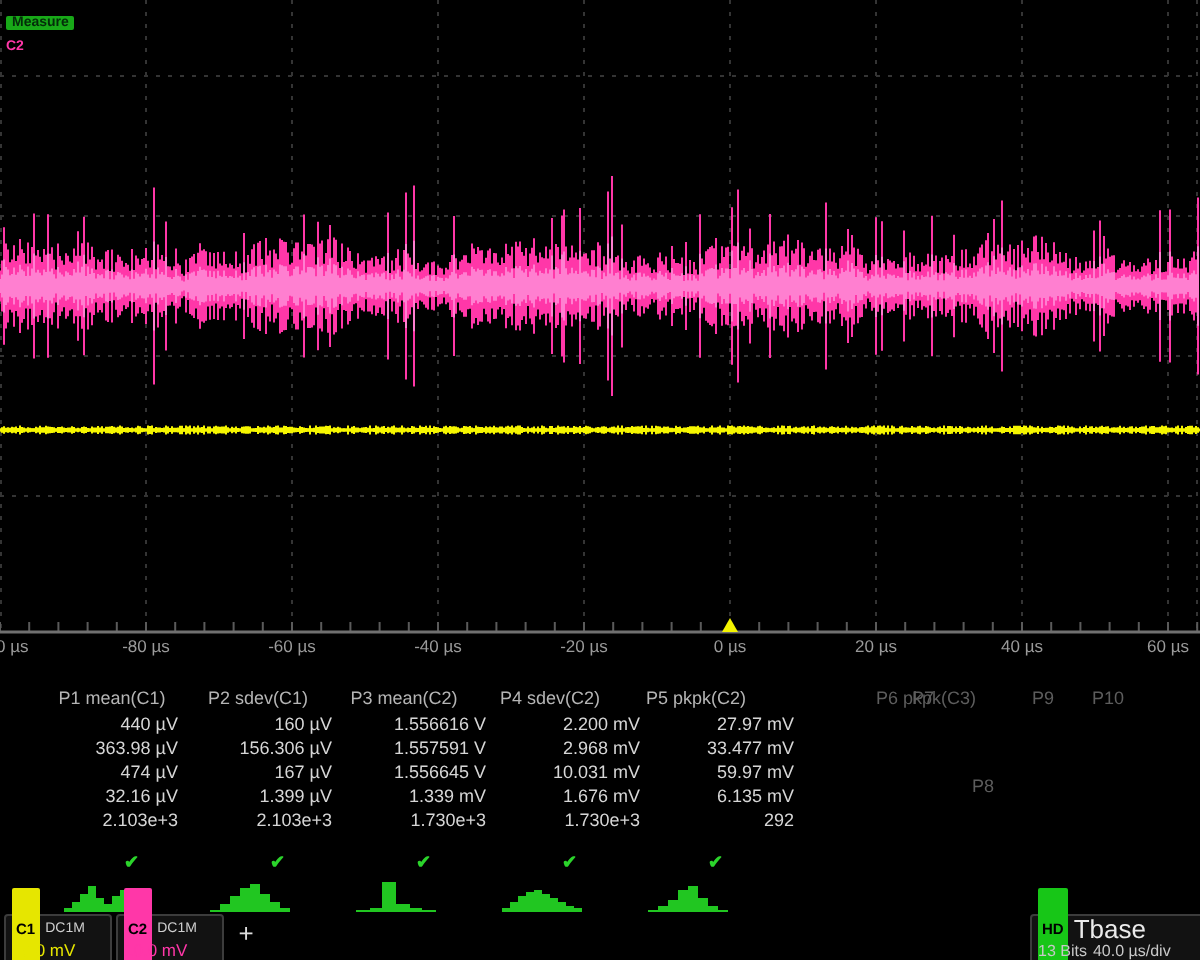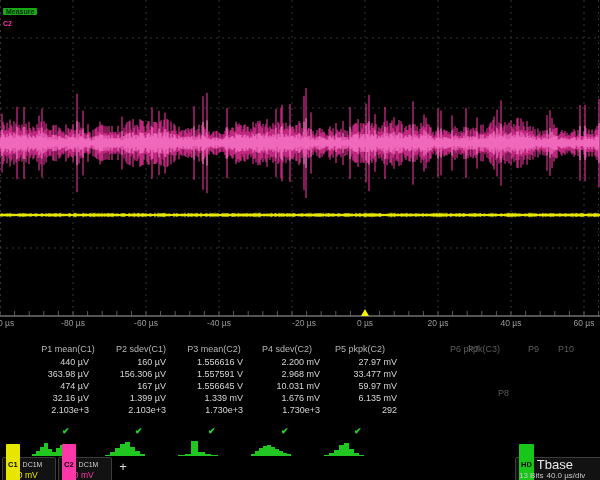--- a/index.html
+++ b/index.html
@@ -9,21 +9,21 @@
   }
   
   #top-overlay{position:absolute;left:3px;top:4px;z-index:6;line-height:9px}
   .chip-green{background:#18a818;color:#042c0a;font-size:7px;font-weight:bold;padding:0 3px;border-radius:1px}
   .tag-c2{color:#ff37a8;font-size:7px;font-weight:bold}
   
   #grid-area{position:absolute;left:0;top:0;width:600px;height:330px}
   #tick-labels{position:absolute;left:0;top:318px;width:600px;height:11px}
   .tick-label{position:absolute;top:0;transform:translateX(-50%);font-size:8.5px;color:#9a9a9a;white-space:nowrap}
   
-  #headers{position:absolute;left:16px;top:344px;width:580px;height:11px}
+  #headers{position:absolute;left:4px;top:344px;width:580px;height:11px}
   .hdr{position:absolute;transform:translateX(-50%);font-size:9px;color:#b5b5b5;white-space:nowrap;cursor:default}
   .hdr-dim{position:absolute;font-size:9px;color:#5d5d5d;white-space:nowrap}
   #param-rows{position:absolute;left:16px;top:357px}
   .prow{display:flex;height:12px}
   .pcell{width:73px;text-align:right;padding-right:4px;font-size:9px;color:#d6d6d6;white-space:nowrap}
   #checks{position:absolute;left:0;top:426px;width:600px;height:11px}
   .check{position:absolute;font-size:9px;font-weight:bold;color:#2bd42b}
   #histicons{position:absolute;left:0;top:438px;width:600px;height:18px}
   .histicon{position:absolute;top:0;width:40px;height:18px;display:flex;align-items:flex-end}
   .hbar{background:#21c621;flex:1}
@@ -55,21 +55,21 @@
 <div id="top-overlay">
   <div><span class="chip-green">Measure</span></div>
   <div><span class="tag-c2">C2</span></div>
 </div>
 
 <div id="tick-labels">
     <span class="tick-label" style="left: 0px;">-100 µs</span>
     <span class="tick-label" style="left: 73px;">-80 µs</span>
     <span class="tick-label" style="left: 146px;">-60 µs</span>
     <span class="tick-label" style="left: 219px;">-40 µs</span>
-    <span class="tick-label" style="left: 292px; margin-left: 12px;">-20 µs</span>
+    <span class="tick-label" style="left: 292px;">-20 µs</span>
     <span class="tick-label" style="left: 365px;">0 µs</span>
     <span class="tick-label" style="left: 438px;">20 µs</span>
     <span class="tick-label" style="left: 511px;">40 µs</span>
     <span class="tick-label" style="left: 584px;">60 µs</span>
   </div>
 
 <div id="headers">
     <span class="hdr" style="left: 52px;">P1 mean(C1)</span>
     <span class="hdr" style="left: 125px;">P2 sdev(C1)</span>
     <span class="hdr" style="left: 198px;">P3 mean(C2)</span>

